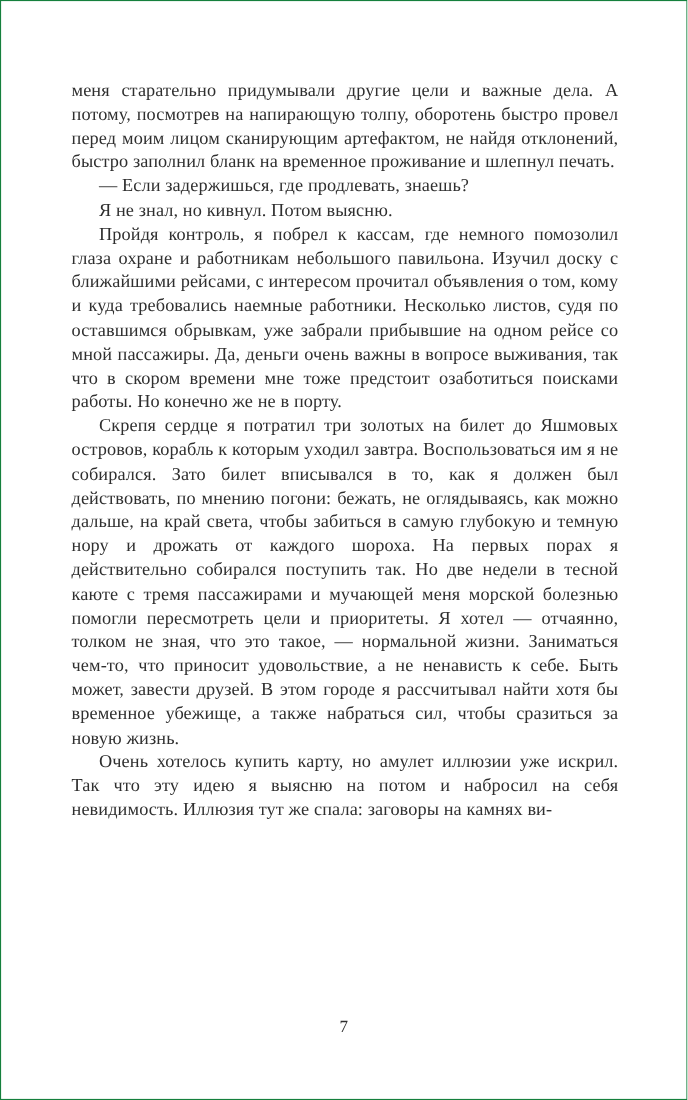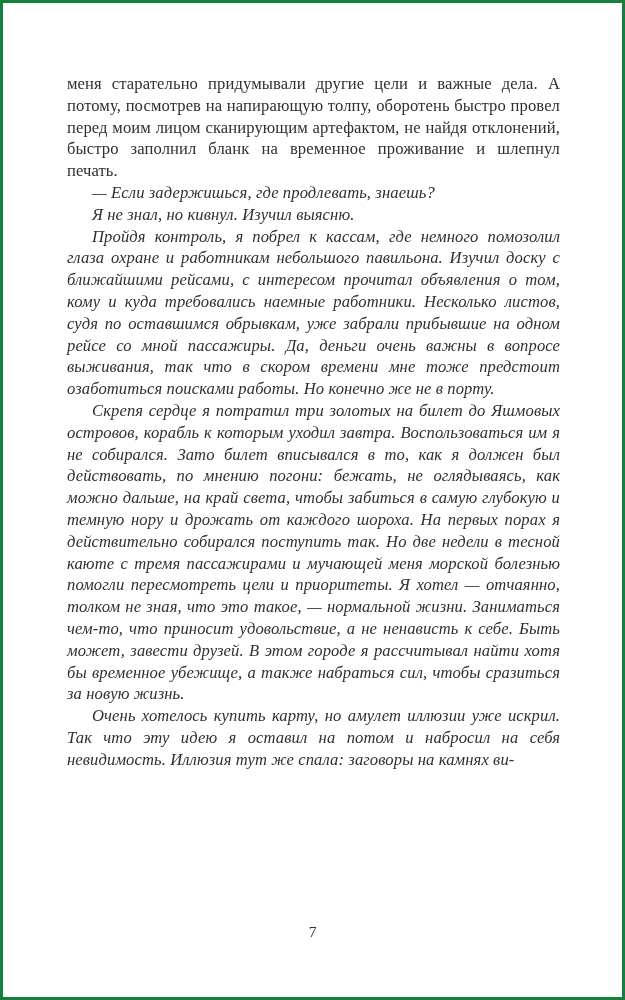--- a/index.html
+++ b/index.html
@@ -8,21 +8,21 @@
     background: #ffffff;
     font-family: "Liberation Serif", "DejaVu Serif", serif;
   }
   .book-page {
     position: relative;
     width: 625px;
     height: 1000px;
     margin: 0 auto;
     background: #ffffff;
     box-sizing: border-box;
-    border: 3px solid #15803d;
+    border: 1px solid #15803d;
     overflow: hidden;
   }
   .text-block {
     position: absolute;
     top: 70px;
     left: 64px;
     right: 62px;
     color: #2f2f2f;
     font-size: 16.6px;
     line-height: 21.8px;
@@ -31,38 +31,37 @@
   }
   .para {
     margin: 0;
     padding: 0;
     text-indent: 0;
     hyphens: auto;
     -webkit-hyphens: auto;
   }
   .para.indent {
     text-indent: 25px;
-    font-style: italic;
   }
   .page-number {
     position: absolute;
     left: 0;
     right: 0;
     bottom: 56px;
     text-align: center;
     color: #2f2f2f;
     font-size: 15.5px;
   }
 </style>
 </head>
 <body>
 
 <div class="book-page">
   <div class="text-block">
       <p class="para" lang="ru">меня старательно придумывали другие цели и важные дела. А потому, посмотрев на напирающую толпу, оборотень быстро провел перед моим лицом сканирующим артефактом, не найдя отклонений, быстро заполнил бланк на временное проживание и шлепнул печать.</p>
       <p class="para indent" lang="ru">— Если задержишься, где продлевать, знаешь?</p>
-      <p class="para indent" lang="ru">Я не знал, но кивнул. Изучил выясню.</p>
+      <p class="para indent" lang="ru">Я не знал, но кивнул. Потом выясню.</p>
       <p class="para indent" lang="ru">Пройдя контроль, я побрел к кассам, где немного помозолил глаза охране и работникам небольшого павильона. Изучил доску с ближайшими рейсами, с интересом прочитал объявления о том, кому и куда требовались наемные работники. Несколько листов, судя по оставшимся обрывкам, уже забрали прибывшие на одном рейсе со мной пассажиры. Да, деньги очень важны в вопросе выживания, так что в скором времени мне тоже предстоит озаботиться поисками работы. Но конечно же не в порту.</p>
       <p class="para indent" lang="ru">Скрепя сердце я потратил три золотых на билет до Яшмовых островов, корабль к которым уходил завтра. Воспользоваться им я не собирался. Зато билет вписывался в то, как я должен был действовать, по мнению погони: бежать, не оглядываясь, как можно дальше, на край света, чтобы забиться в самую глубокую и темную нору и дрожать от каждого шороха. На первых порах я действительно собирался поступить так. Но две недели в тесной каюте с тремя пассажирами и мучающей меня морской болезнью помогли пересмотреть цели и приоритеты. Я хотел — отчаянно, толком не зная, что это такое, — нормальной жизни. Заниматься чем-то, что приносит удовольствие, а не ненависть к себе. Быть может, завести друзей. В этом городе я рассчитывал найти хотя бы временное убежище, а также набраться сил, чтобы сразиться за новую жизнь.</p>
-      <p class="para indent" lang="ru">Очень хотелось купить карту, но амулет иллюзии уже искрил. Так что эту идею я оставил на потом и набросил на себя невидимость. Иллюзия тут же спала: заговоры на камнях ви-</p>
+      <p class="para indent" lang="ru">Очень хотелось купить карту, но амулет иллюзии уже искрил. Так что эту идею я выясню на потом и набросил на себя невидимость. Иллюзия тут же спала: заговоры на камнях ви-</p>
     </div>
   <div class="page-number">7</div>
 </div>
 
 </body></html>

